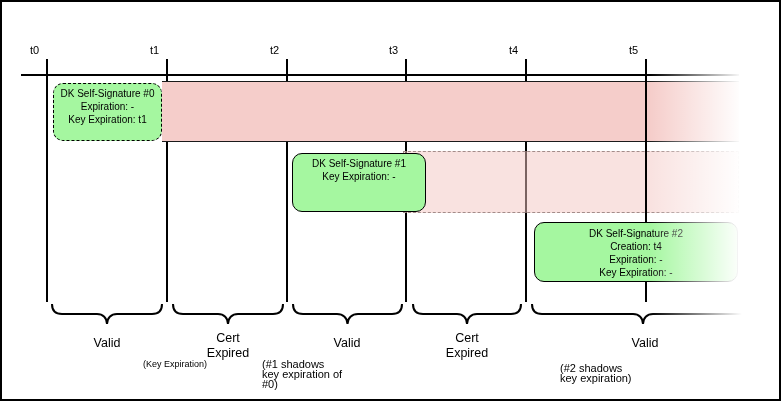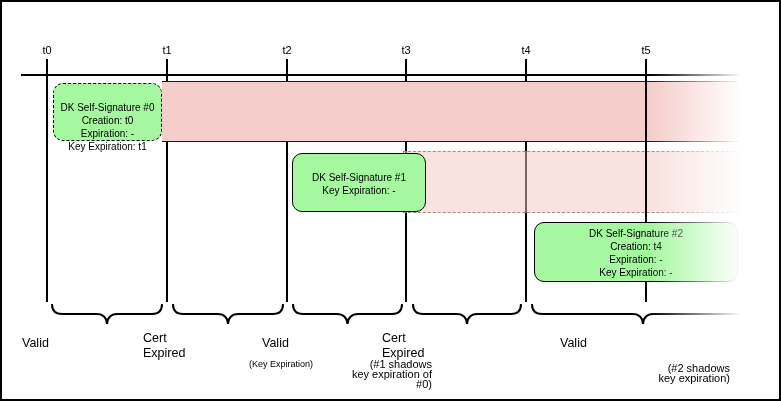--- a/index.html
+++ b/index.html
@@ -9,46 +9,46 @@
     box-sizing:border-box;
     border:2px solid #000;
     background:#fff;
     font-family:"Liberation Sans", sans-serif;
     overflow:hidden;
   }
   
   .axis{position:absolute;left:19px;top:72px;width:718px;height:2px;background:#000;z-index:1;}
   .tick-line{position:absolute;top:57px;width:2px;height:243px;background:#000;z-index:1;}
   .tick-line.above-bands{z-index:4;}
-  .tick-label{position:absolute;top:42px;width:34px;margin-left:-17px;text-align:center;
+  .tick-label{position:absolute;top:42px;width:34px;margin-left:-17px;text-align:left;
               font-size:11px;color:#000;z-index:1;}
   
   .band-strong{position:absolute;left:160px;top:79px;width:577px;height:61px;
                background:#f5cdca;border-top:1px solid #1a1a1a;border-bottom:1px solid #1a1a1a;
                box-sizing:border-box;z-index:2;}
   .band-faint{position:absolute;left:401px;top:149px;width:336px;height:62px;
               background:rgba(243,197,193,0.5);border:1px dashed #a38c8a;
               box-sizing:border-box;z-index:3;}
   
   .sig-box{position:absolute;box-sizing:border-box;background:#a5f7a0;border:1.5px solid #000;
            border-radius:10px;z-index:5;text-align:center;font-size:10px;line-height:13px;
-           padding-top:17px;color:#000;}
+           padding-top:3px;color:#000;}
   .sig-box.dashed{border-style:dashed;}
   #sig0{left:51px;top:81px;width:109px;height:58px;}
   #sig1{left:290px;top:151px;width:134px;height:59px;}
   #sig2{left:532px;top:220px;width:204px;height:60px;padding-top:4px;}
   
   .fade-overlay{position:absolute;left:648px;top:55px;width:112px;height:271px;z-index:6;
                 background:linear-gradient(90deg, rgba(255,255,255,0) 0%, #ffffff 82%);}
   
   .brace-svg{position:absolute;left:0;top:300px;z-index:1;}
   
-  .region-label{position:absolute;width:170px;margin-left:-85px;text-align:left;
+  .region-label{position:absolute;width:170px;margin-left:-85px;text-align:center;
                 font-size:12.5px;line-height:15px;color:#000;white-space:pre-line;z-index:1;}
-  .region-note{position:absolute;width:170px;margin-left:-85px;text-align:right;
+  .region-note{position:absolute;width:170px;margin-left:-85px;text-align:left;
                color:#000;white-space:pre-line;z-index:1;}
   .note-md{font-size:9px;line-height:11px;}
   .note-sm{font-size:11px;line-height:10px;}
 </style>
 </head>
 <body>
 
 <div id="canvas">
 
   <div class="axis"></div>
@@ -65,21 +65,20 @@
   <div class="tick-label" style="left:285px">t2</div>
   <div class="tick-label" style="left:404px">t3</div>
   <div class="tick-label" style="left:524px">t4</div>
   <div class="tick-label" style="left:644px">t5</div>
 
   <div class="band-strong"></div>
   <div class="band-faint"></div>
 
   <div id="sig0" class="sig-box dashed">
     <div>DK Self-Signature #0</div>
-    <div>Creation: t0</div>
     <div>Expiration: -</div>
     <div>Key Expiration: t1</div>
   </div>
 
   <div id="sig1" class="sig-box">
     <div>DK Self-Signature #1</div>
     <div>Key Expiration: -</div>
   </div>
 
   <div id="sig2" class="sig-box">

